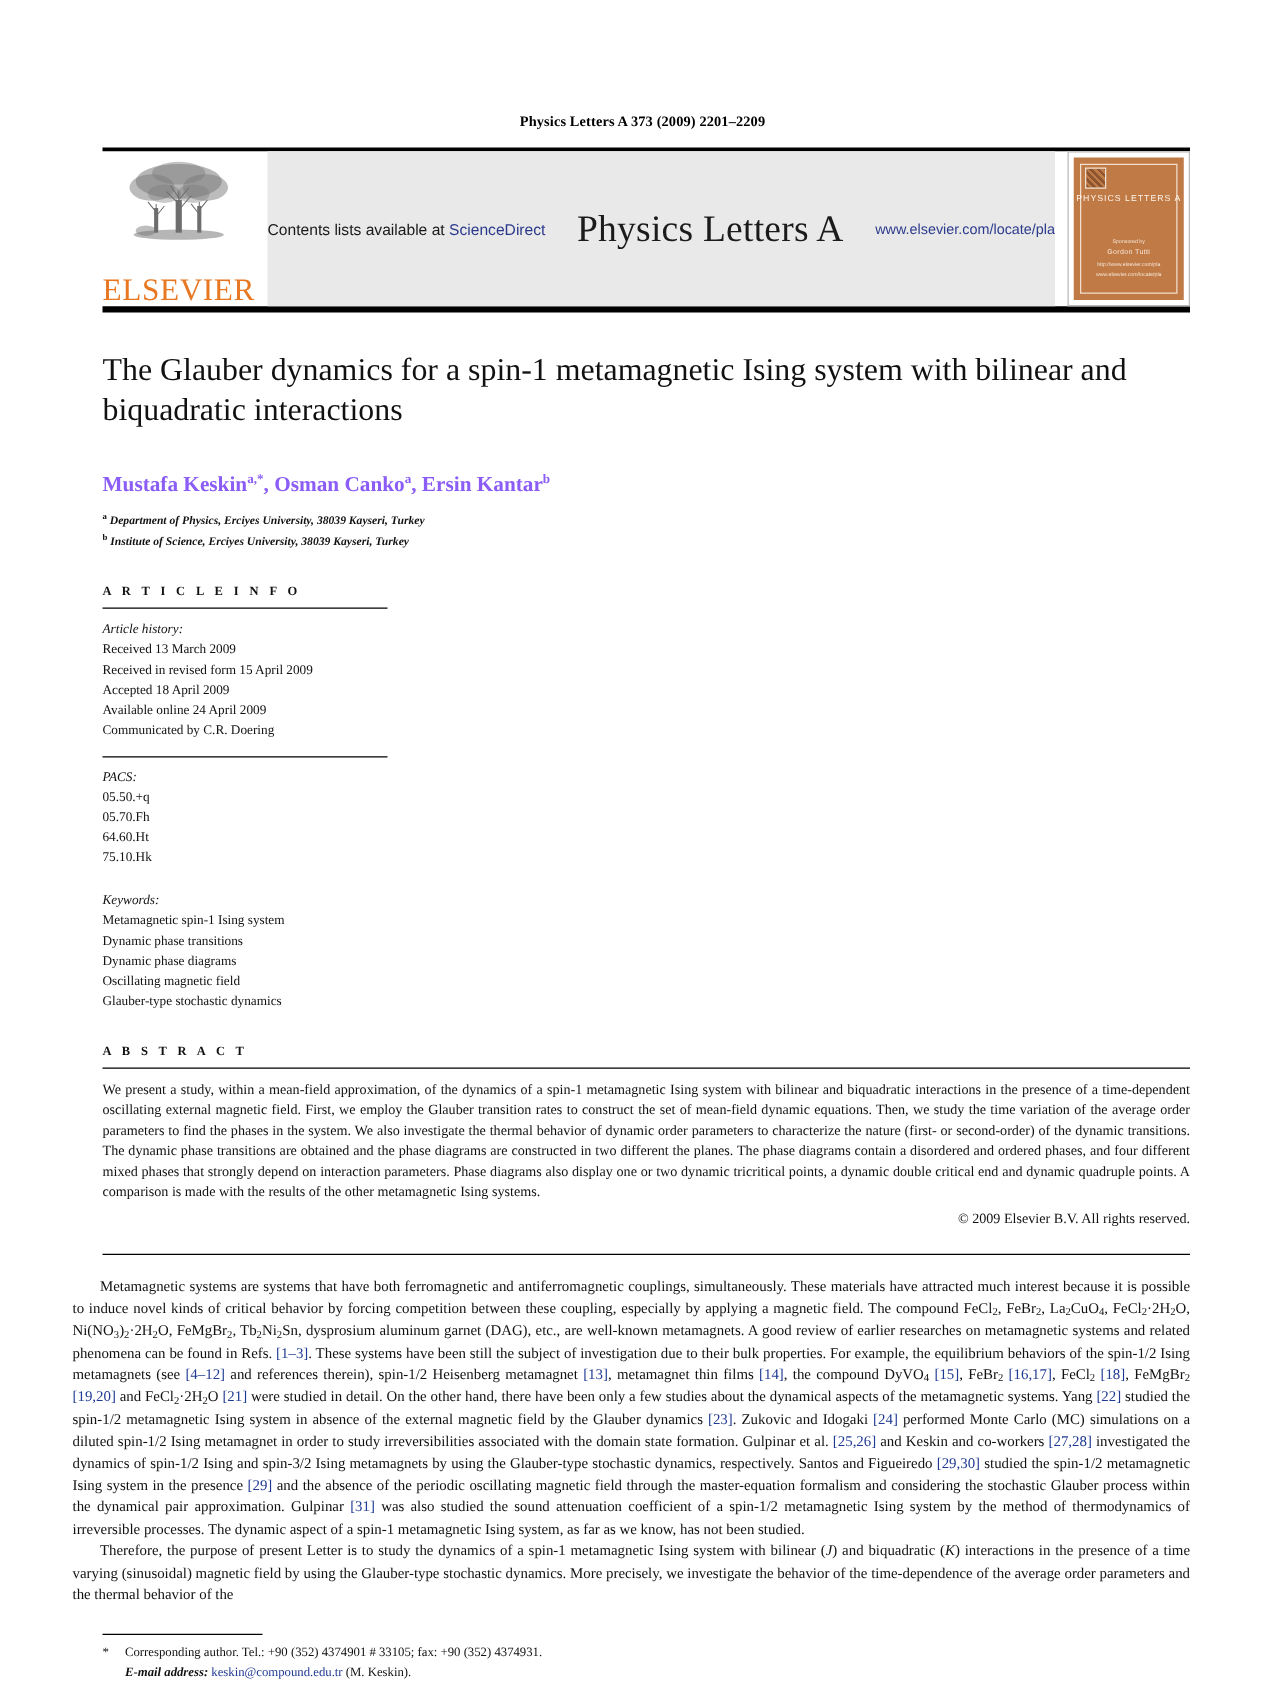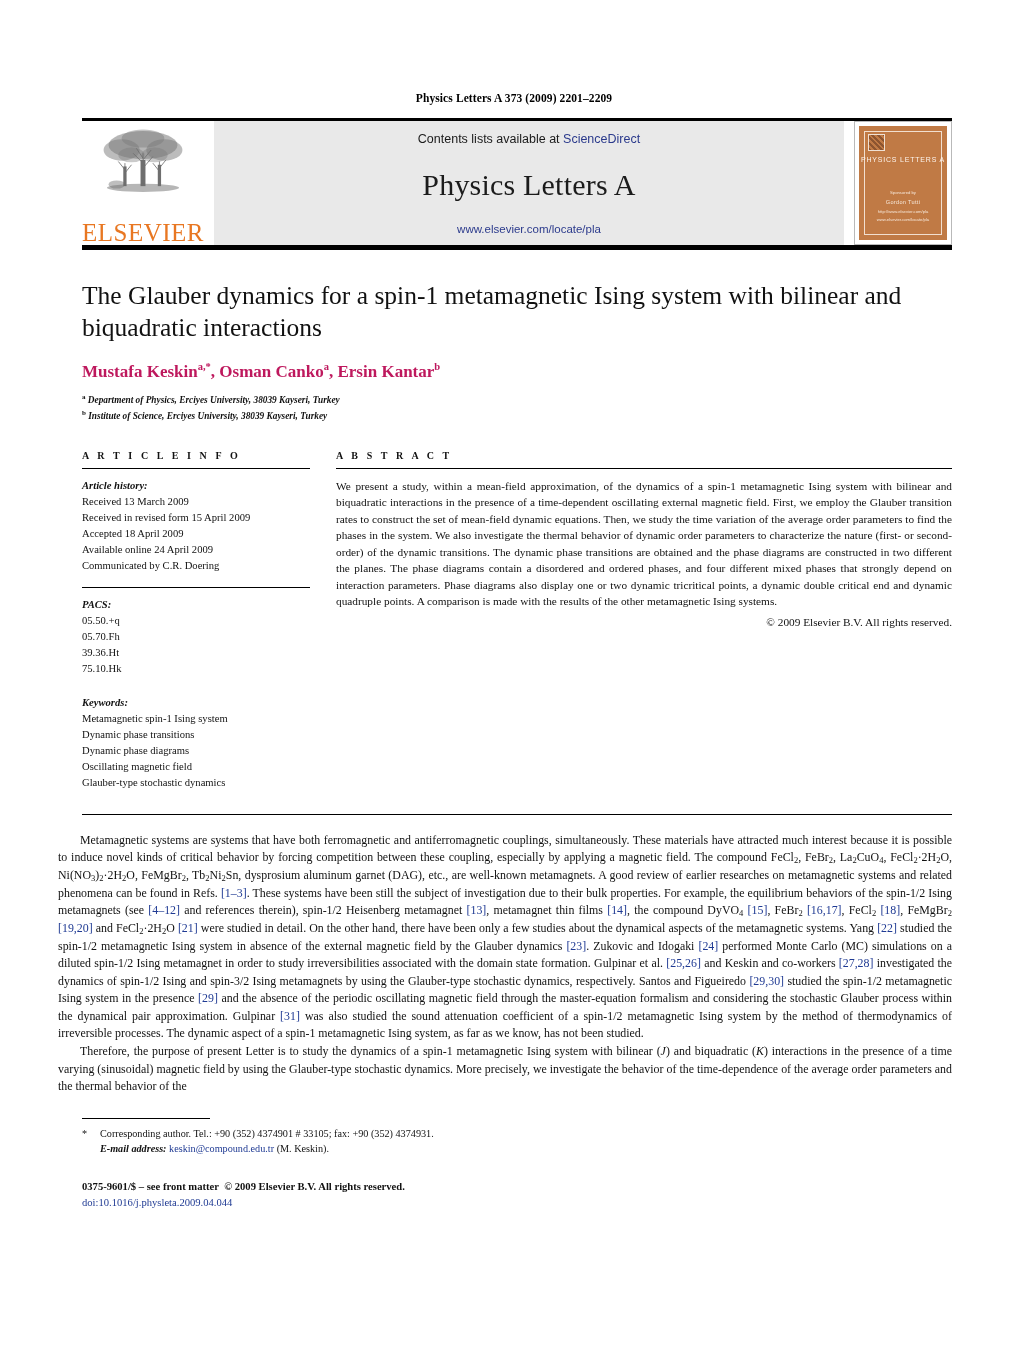--- a/index.html
+++ b/index.html
@@ -59,21 +59,20 @@
     line-height: 1;
     margin-top: 1px;
     font-weight: 400;
   }
   .journal-band {
     flex: 1 1 auto;
     background: #e9e9e9;
     margin-left: 10px;
     margin-right: 10px;
     display: flex;
-    flex-direction: column;
     align-items: center;
     justify-content: space-between;
     padding: 11px 0 10px 0;
   }
   .contents-line {
     font-family: "Liberation Sans", sans-serif;
     font-size: 12.5px;
     color: #1a1a1a;
   }
   .contents-line .sd {
@@ -151,25 +150,25 @@
   }
   .art-title {
     font-family: "Liberation Serif", serif;
     font-size: 25.5px;
     line-height: 1.26;
     font-weight: 400;
     color: #111;
     margin: 0;
   }
   .authors {
-    margin-top: 17px;
+    margin-top: 34px;
     font-family: "Liberation Serif", serif;
     font-size: 17px;
     font-weight: bold;
-    color: #be185d;
+    color: #8b5cf6;
   }
   .authors sup {
     font-size: 10.5px;
     vertical-align: super;
     font-weight: bold;
   }
   .affil {
     margin-top: 10px;
     font-size: 9.3px;
     font-style: italic;
@@ -181,20 +180,21 @@
     font-size: 7px;
     font-style: normal;
     vertical-align: super;
   }
 
   
   .info-abstract {
     margin: 26px 72px 0 78px;
     display: flex;
     gap: 26px;
+    flex-direction: column;
   }
   .col-info {
     flex: 0 0 228px;
     width: 228px;
   }
   .col-abs {
     flex: 1 1 auto;
   }
   .sec-head {
     font-family: "Liberation Serif", serif;
@@ -207,21 +207,21 @@
     border-top: 1.6px solid #000;
     margin: 7px 0 9px 0;
   }
   .info-group {
     font-size: 10.6px;
     line-height: 1.52;
     color: #111;
   }
   .info-group .lbl {
     font-style: italic;
-    font-weight: bold;
+    font-weight: normal;
   }
   .info-sep {
     border-top: 1.4px solid #000;
     margin: 12px 0 9px 0;
   }
   .abs-text {
     font-size: 11.3px;
     line-height: 1.46;
     text-align: justify;
     color: #111;
@@ -371,21 +371,21 @@
         <div>Received in revised form 15 April 2009</div>
         <div>Accepted 18 April 2009</div>
         <div>Available online 24 April 2009</div>
         <div>Communicated by C.R. Doering</div>
       </div>
       <div class="info-sep"></div>
       <div class="info-group">
         <div class="lbl">PACS:</div>
         <div>05.50.+q</div>
         <div>05.70.Fh</div>
-        <div>39.36.Ht</div>
+        <div>64.60.Ht</div>
         <div>75.10.Hk</div>
       </div>
       <div class="info-group" style="margin-top:18px;">
         <div class="lbl">Keywords:</div>
         <div>Metamagnetic spin-1 Ising system</div>
         <div>Dynamic phase transitions</div>
         <div>Dynamic phase diagrams</div>
         <div>Oscillating magnetic field</div>
         <div>Glauber-type stochastic dynamics</div>
       </div>

